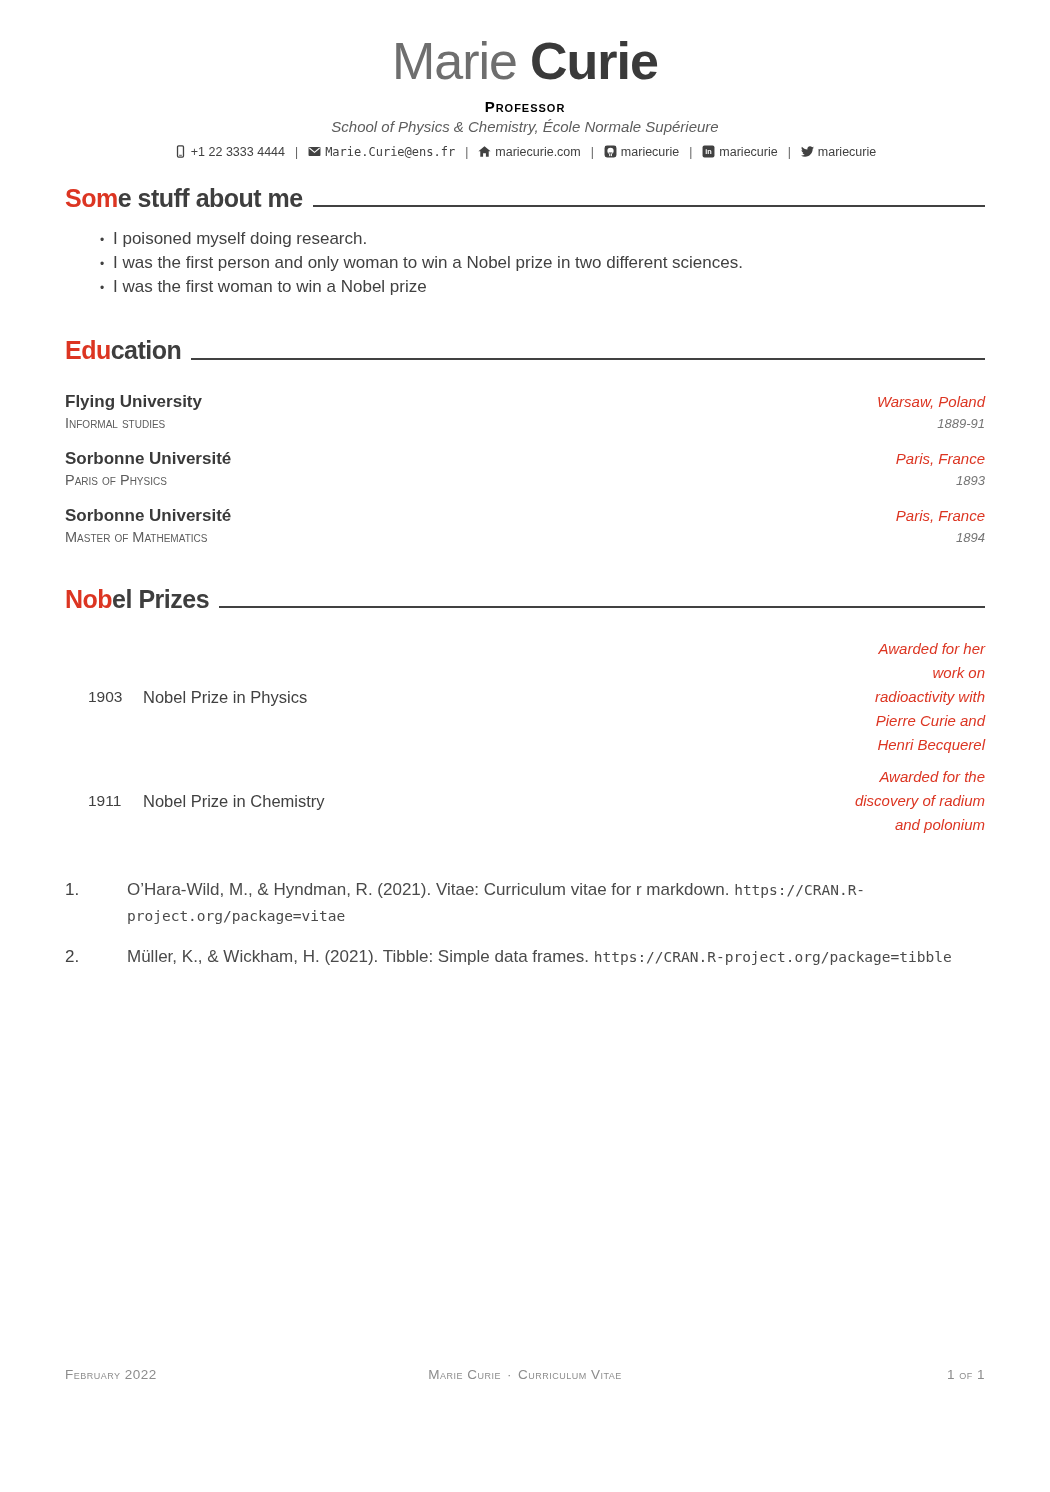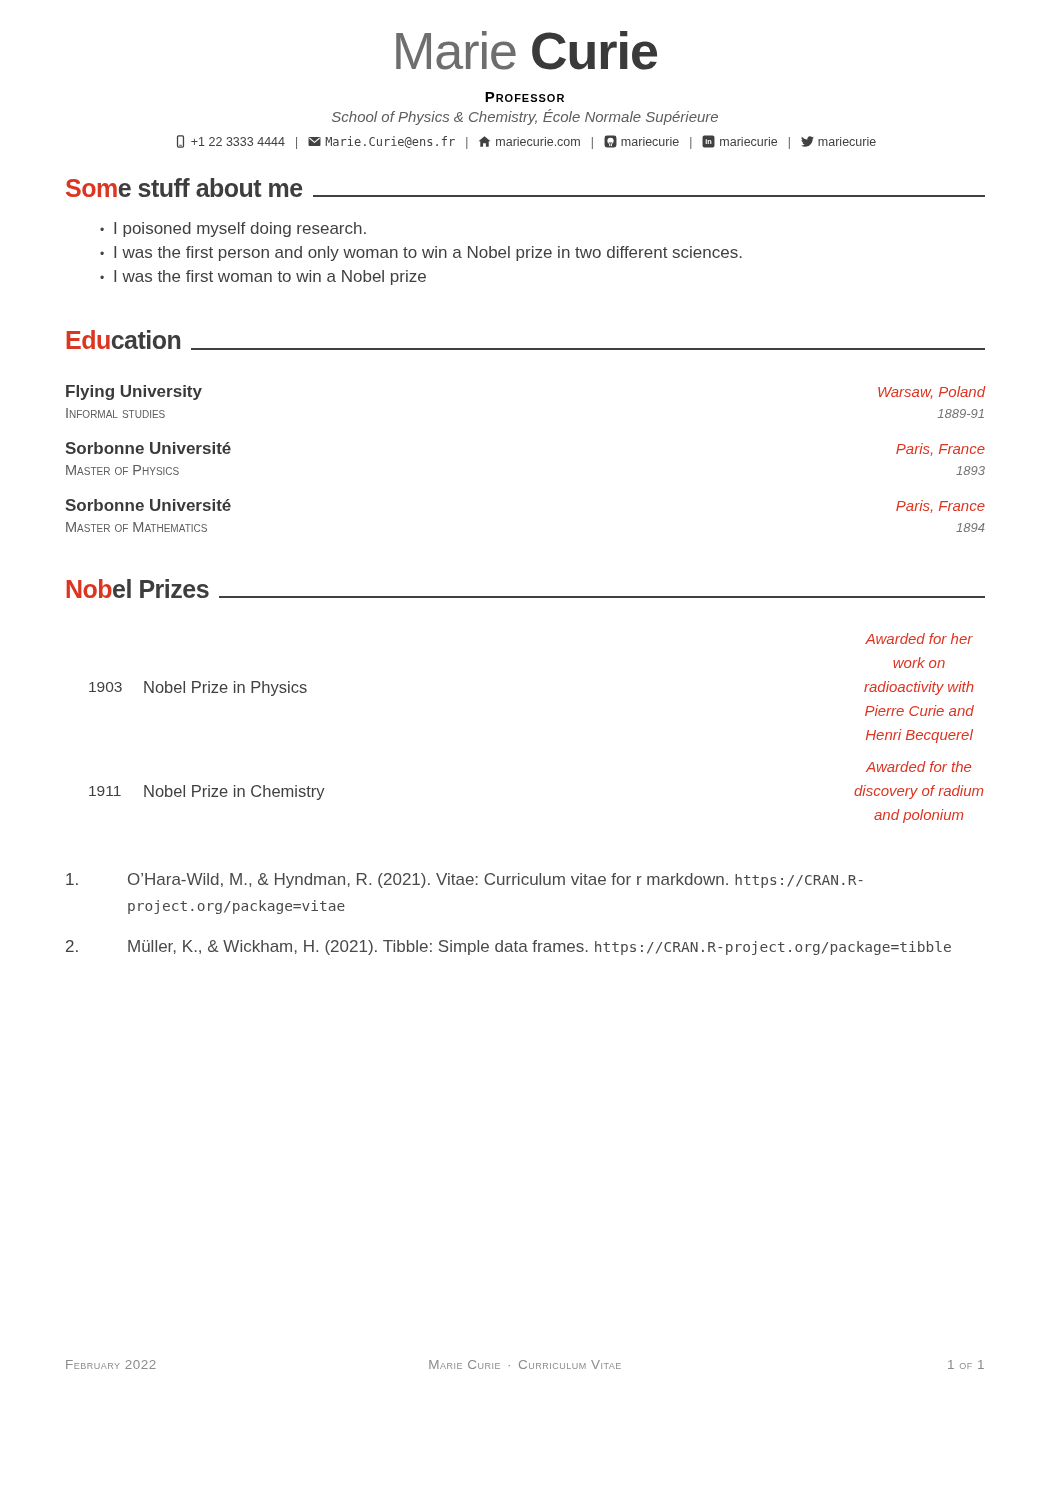--- a/index.html
+++ b/index.html
@@ -3,21 +3,21 @@
 <meta charset="utf-8">
 <style>
   * { margin: 0; padding: 0; box-sizing: border-box; }
   html, body { background: #ffffff; }
   body { font-family: "Liberation Sans", sans-serif; }
 
   .page {
     position: relative;
     width: 1050px;
     height: 1412px;
-    margin: 0 auto;
+    margin: 10px auto;
     background: #ffffff;
     overflow: hidden;
     color: #414141;
   }
 
   
   .cv-header { text-align: center; padding-top: 24px; }
   .cv-name { font-size: 52px; line-height: 1.05; letter-spacing: -1px; font-weight: normal; }
   .cv-name .first-name { font-weight: 300; color: #6e6e6e; margin-right: 13px; }
   .cv-name .last-name  { font-weight: 700; color: #3a3a3a; }
@@ -95,21 +95,21 @@
   .edu-dates { font-size: 13px; font-style: italic; color: #757575; }
 
   .section-nobel { margin-top: 38px; }
   .nobel-entries { margin-top: 24px; }
   .nobel-entry { display: flex; align-items: center; margin-bottom: 8px; }
   .nobel-year { width: 55px; margin-left: 23px; font-size: 15.5px; color: #414141; flex: none; }
   .nobel-title { flex: 1; font-size: 16.5px; color: #414141; }
   .nobel-desc {
     flex: none;
     width: 132px;
-    text-align: center;
+    text-align: right;
     font-size: 15px;
     font-style: italic;
     color: #dc3522;
     line-height: 24px;
   }
 
   .section-publications { margin-top: 40px; }
   .pub-list { margin-top: 22px; }
   .pub-item { display: flex; margin-bottom: 15px; }
   .pub-number { width: 62px; flex: none; font-size: 17px; color: #414141; line-height: 26px; }
@@ -244,21 +244,21 @@
             <span class="edu-dates">1889-91</span>
           </div>
         </div>
 
         <div class="edu-entry">
           <div class="edu-row">
             <span class="edu-institution">Sorbonne Université</span>
             <span class="edu-location">Paris, France</span>
           </div>
           <div class="edu-row">
-            <span class="edu-degree">Master of Physics</span>
+            <span class="edu-degree">Paris of Physics</span>
             <span class="edu-dates">1893</span>
           </div>
         </div>
 
         <div class="edu-entry">
           <div class="edu-row">
             <span class="edu-institution">Sorbonne Université</span>
             <span class="edu-location">Paris, France</span>
           </div>
           <div class="edu-row">

